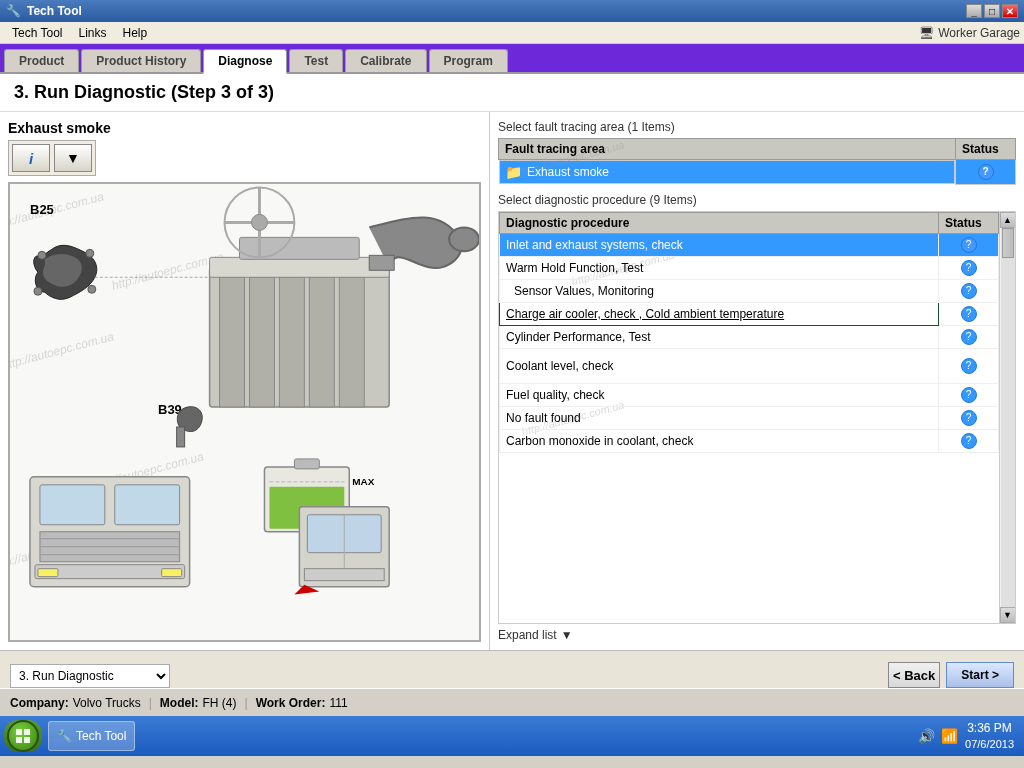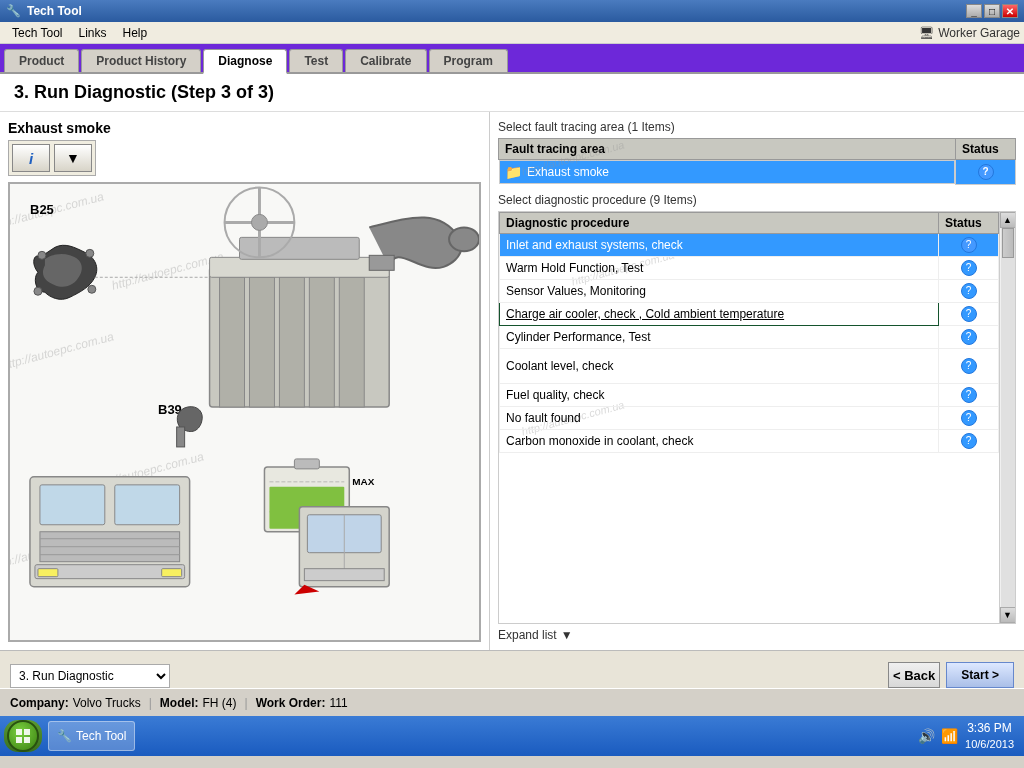--- a/index.html
+++ b/index.html
@@ -285,21 +285,21 @@
                     <span style="display: inline-flex; align-items: center; justify-content: center; width: 16px; height: 16px; border-radius: 50%; background: #4499ff; color: white; font-size: 10px; border: 1px solid #2277dd;">?</span>
                   </td>
                 </tr>
                 <tr style="cursor: pointer;">
                   <td style="border: 1px solid #eee; padding: 3px 6px;">Warm Hold Function, Test</td>
                   <td style="border: 1px solid #eee; padding: 3px 6px; text-align: center;">
                     <span style="display: inline-flex; align-items: center; justify-content: center; width: 16px; height: 16px; border-radius: 50%; background: #3399ff; color: white; font-size: 10px; border: 1px solid #2277dd;">?</span>
                   </td>
                 </tr>
                 <tr style="cursor: pointer;">
-                  <td style="border: 1px solid #eee; padding: 3px 6px;">Sensor Values, Monitoring</td>
+                  <td style="border: 1px solid #eee; padding: 3px 14px;">Sensor Values, Monitoring</td>
                   <td style="border: 1px solid #eee; padding: 3px 6px; text-align: center;">
                     <span style="display: inline-flex; align-items: center; justify-content: center; width: 16px; height: 16px; border-radius: 50%; background: #3399ff; color: white; font-size: 10px; border: 1px solid #2277dd;">?</span>
                   </td>
                 </tr>
                 <tr style="cursor: pointer;">
                   <td style="border: 1px solid #14532d; padding: 3px 6px; text-decoration: underline;">Charge air cooler, check , Cold ambient temperature</td>
                   <td style="border: 1px solid #eee; padding: 3px 6px; text-align: center;">
                     <span style="display: inline-flex; align-items: center; justify-content: center; width: 16px; height: 16px; border-radius: 50%; background: #3399ff; color: white; font-size: 10px; border: 1px solid #2277dd;">?</span>
                   </td>
                 </tr>
@@ -391,16 +391,16 @@
   </div>
   <div class="taskbar-app" style="background: rgba(255,255,255,0.25); border: 1px solid rgba(255,255,255,0.4); height: 30px; padding: 0 8px; display: flex; align-items: center; gap: 4px; cursor: pointer; border-radius: 3px; color: white; font-size: 12px;">
     <span>🔧</span>
     <span>Tech Tool</span>
   </div>
   <div id="taskbar-right" style="margin-left: auto; display: flex; align-items: center; gap: 6px; color: white; font-size: 11px; padding-right: 6px;">
     <span style="font-size: 14px; cursor: pointer;" title="Volume">🔊</span>
     <span style="font-size: 14px; cursor: pointer;" title="Network">📶</span>
     <div style="text-align: center; line-height: 1.3;">
       <div style="font-size: 12px;">3:36 PM</div>
-      <div style="font-size: 11px;">10/6/2013</div>
+      <div style="font-size: 11px;">07/6/2013</div>
     </div>
   </div>
 </div>
 
 </body></html>

